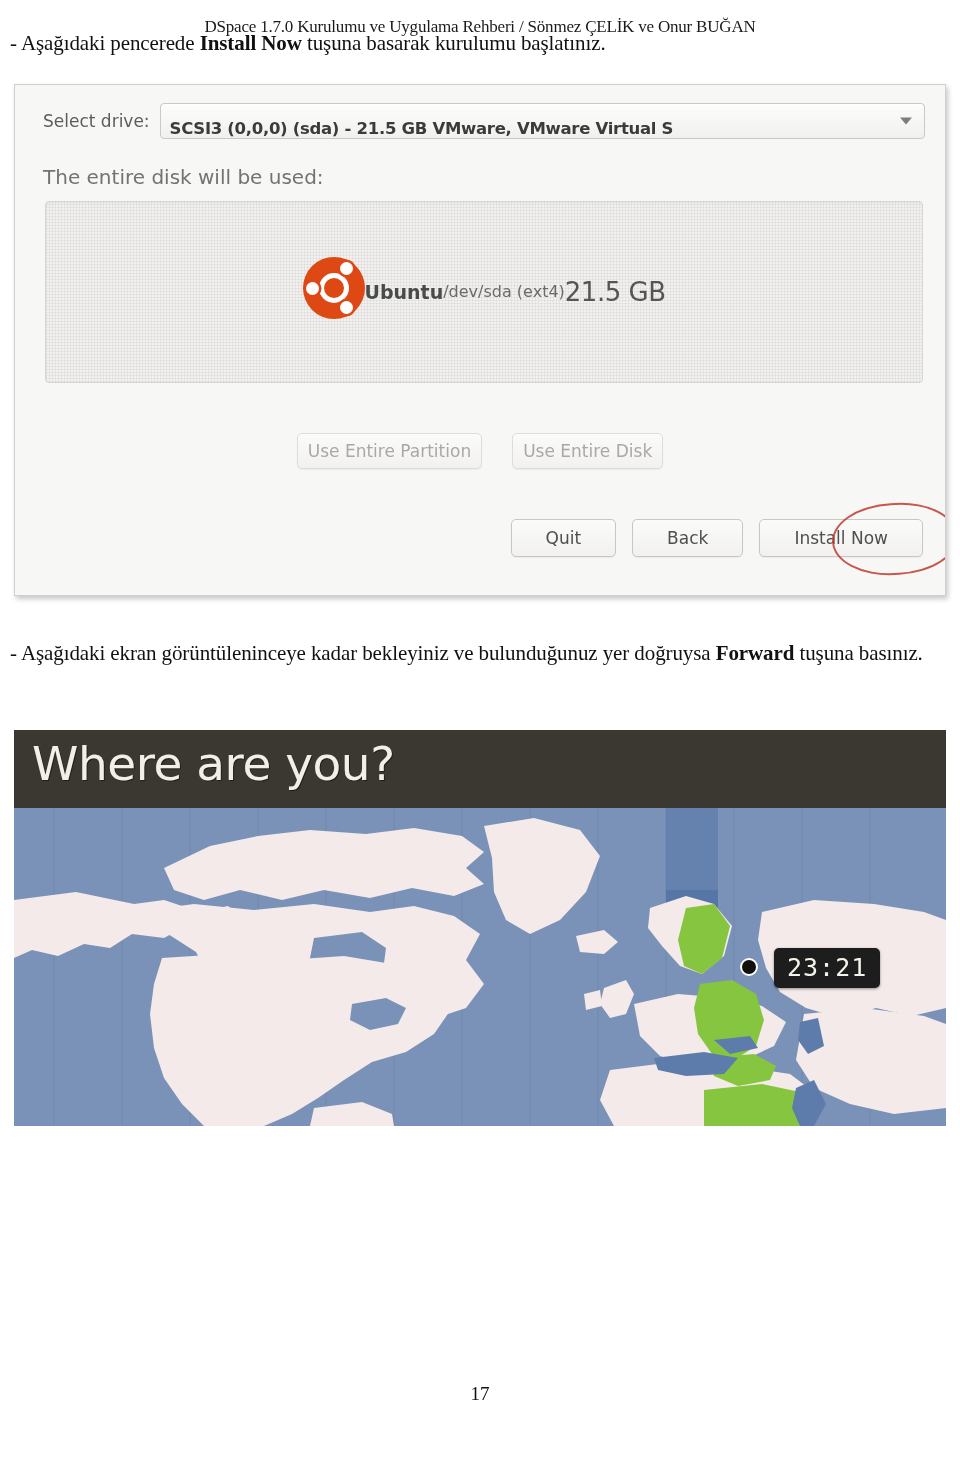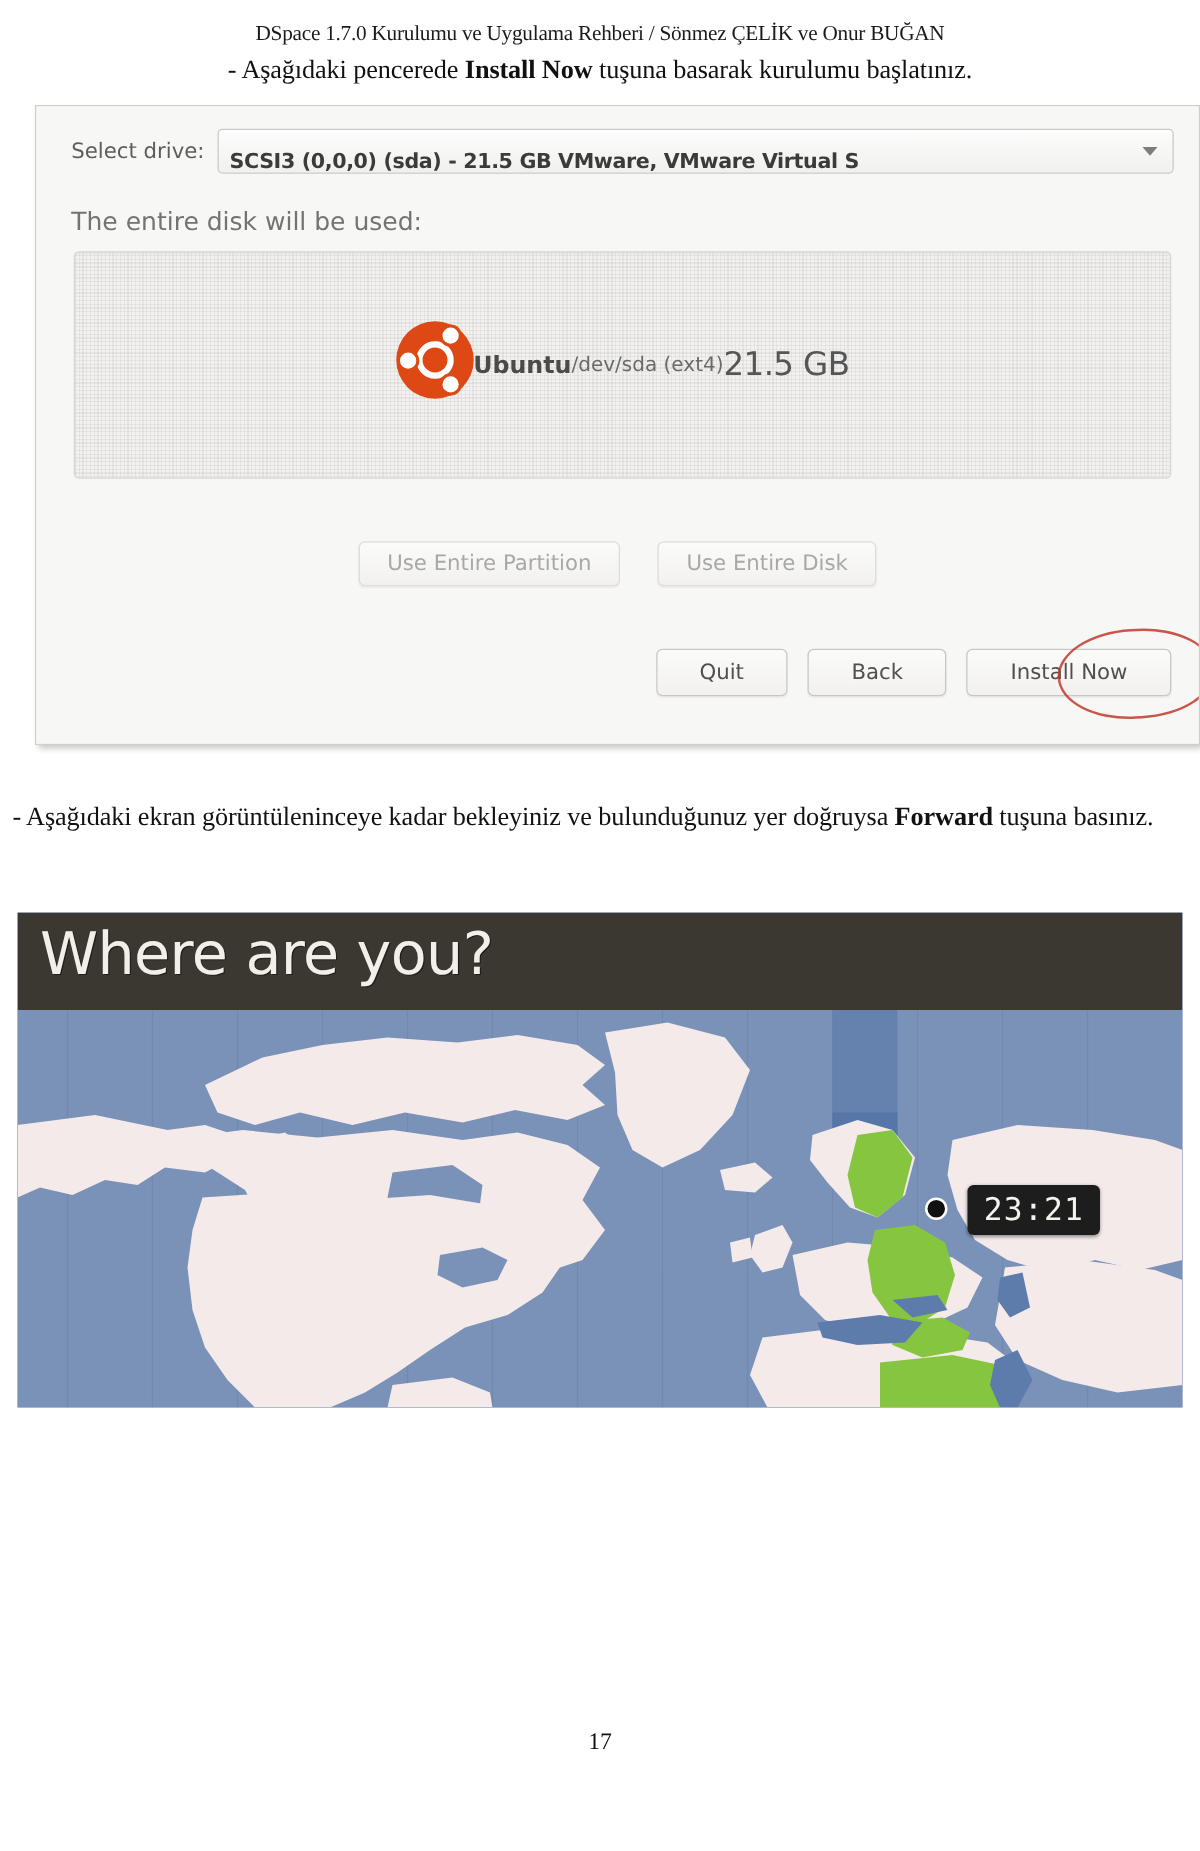--- a/index.html
+++ b/index.html
@@ -22,33 +22,32 @@
   }
 
   
   .para{
     position:absolute;left:10px;width:940px;
     font-family:"Liberation Serif",serif;
     font-size:21px;line-height:30px;color:#111;
     letter-spacing:-0.1px;
   }
   .para b{font-weight:bold;}
-  #para1{top:40px;text-align:center;}
+  #para1{top:28px;}
   #para2{top:638px;}
 
   
   .shot1{
     position:absolute;left:14px;top:84px;width:932px;height:512px;
     background:#f6f6f5;
     border:1px solid #cfcfcd;
     box-shadow:2px 3px 5px rgba(0,0,0,.22);
     box-sizing:border-box;
     font-family:"DejaVu Sans","Liberation Sans",sans-serif;
     overflow:hidden;
-    margin-left:14px;
   }
   .shot1-inner{position:absolute;inset:0;background:#f7f7f6;}
 
   .drive-row{
     position:absolute;left:28px;top:18px;right:20px;height:36px;
     display:flex;align-items:center;
   }
   .drive-label{
     font-size:17px;color:#5d5d5d;white-space:nowrap;margin-right:10px;
     font-weight:400;
@@ -112,21 +111,21 @@
   .disk-size{font-size:26px;color:#555;line-height:32px;letter-spacing:-.5px;}
 
   .use-row{
     position:absolute;left:0;right:0;top:348px;
     display:flex;justify-content:center;gap:30px;
   }
   .btn{
     border:1px solid #dedddb;border-radius:5px;
     background:linear-gradient(#fbfbfa,#f2f1ef);
     color:#9c9c9c;font-size:17px;
-    padding:7px 22px;white-space:nowrap;
+    padding:7px 10px;white-space:nowrap;
     box-shadow:0 1px 1px rgba(0,0,0,.05);
   }
   .btn.dim{color:#a8a8a8;}
   .btn.strong{color:#4f4f4f;border-color:#c8c7c5;}
 
   .nav-row{
     position:absolute;right:22px;top:434px;
     display:flex;gap:16px;align-items:center;
   }
   .nav-row .btn{padding:8px 34px;}

